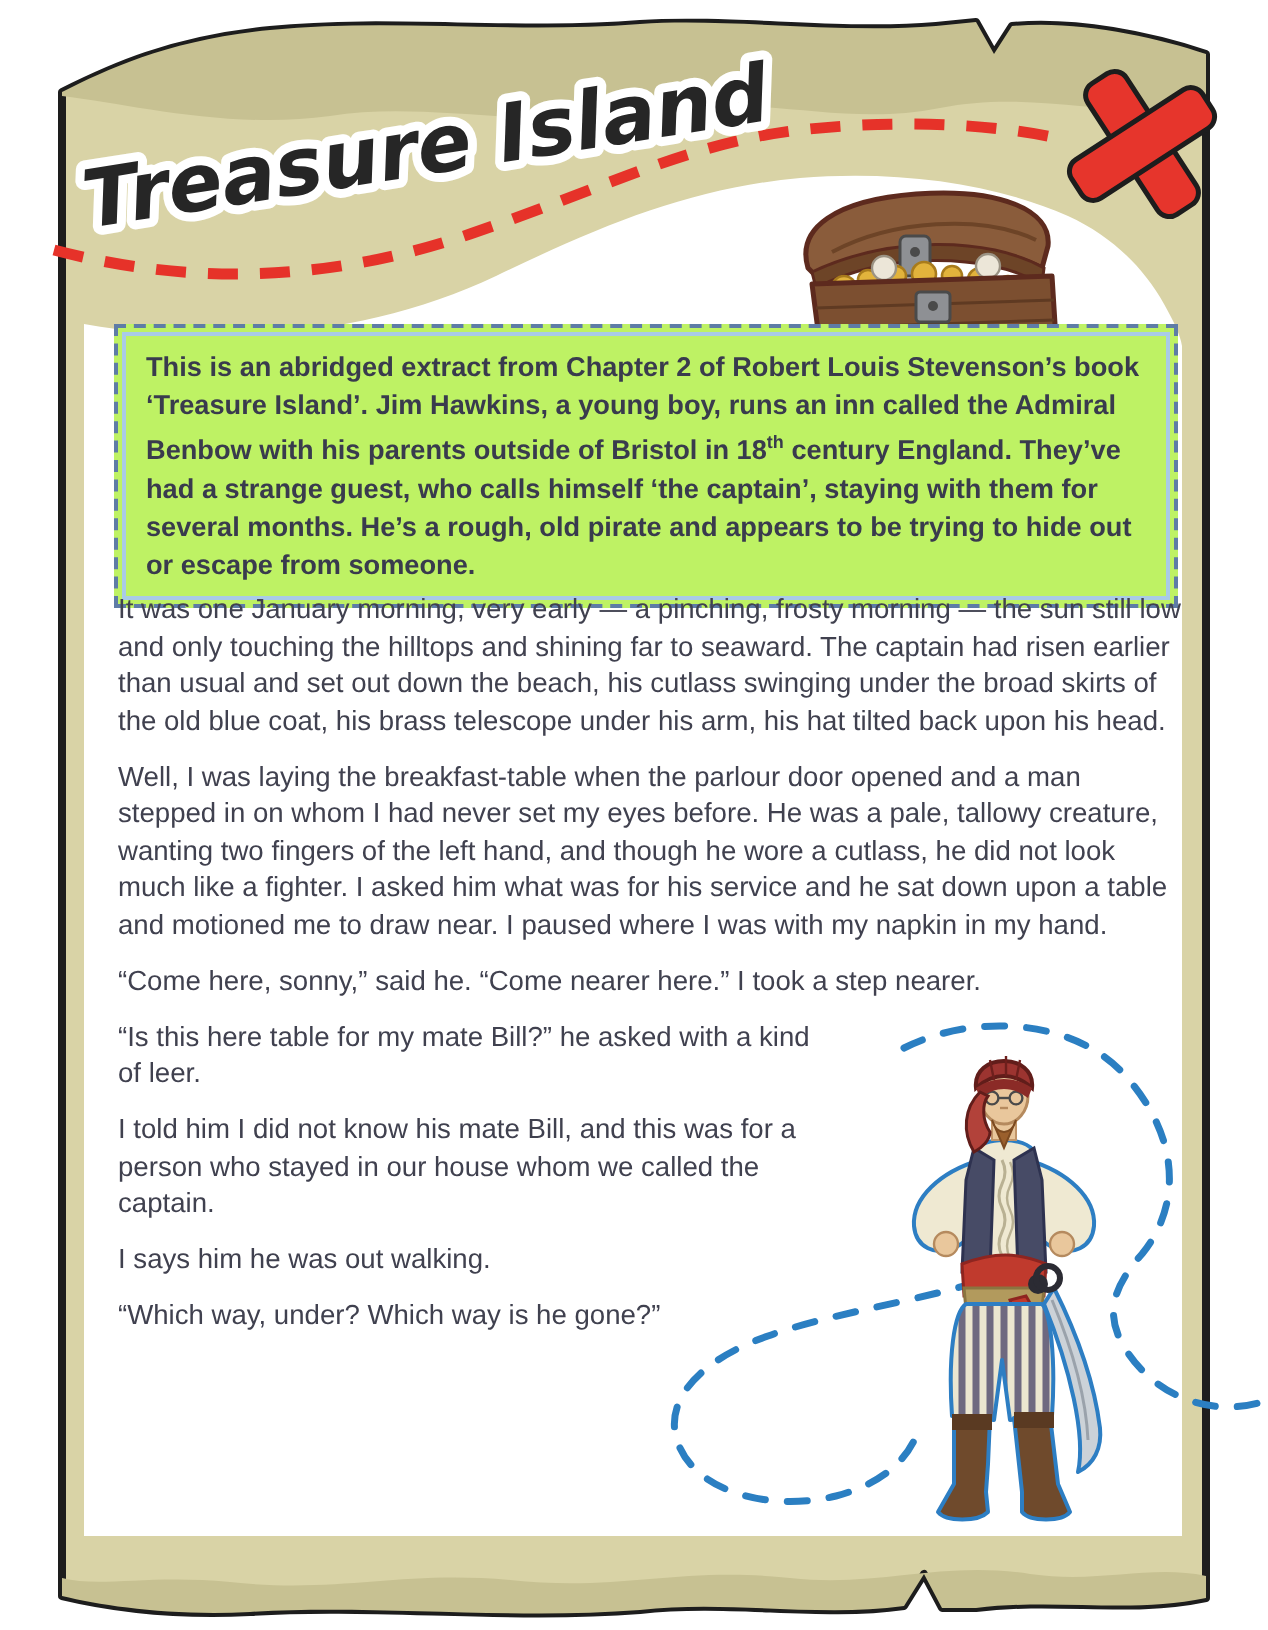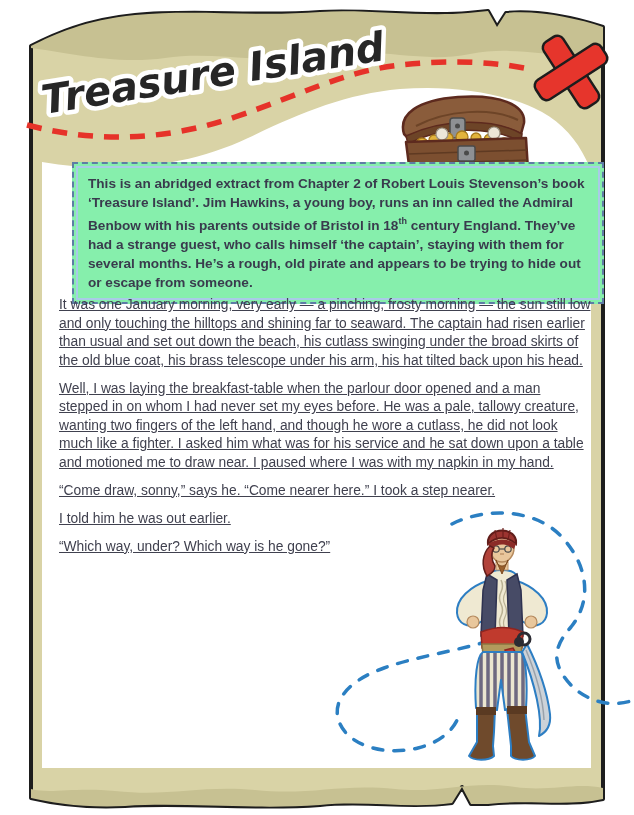--- a/index.html
+++ b/index.html
@@ -3,34 +3,34 @@
 <meta charset="utf-8">
 <style>
   html,body{margin:0;padding:0;background:#ffffff;}
   .canvas{
     position:relative;width:634px;height:815px;overflow:hidden;
     background:#ffffff;font-family:"Liberation Sans",sans-serif;
   }
   .bg-svg{position:absolute;left:0;top:0;z-index:1;}
   
   .intro-box{
-    position:absolute;left:72px;top:162px;width:532px;z-index:3;
-    background:#86efac;border:2px dashed #5e7ca6;padding:2px;box-sizing:border-box;
+    position:absolute;left:57px;top:162px;width:532px;z-index:3;
+    background:#bef264;border:2px dashed #5e7ca6;padding:2px;box-sizing:border-box;
   }
   .intro-inner{
     border:2px solid #a9cbe7;padding:6px 10px;
     font-size:13.6px;line-height:19px;font-weight:bold;color:#393b4d;
   }
   .intro-inner sup{font-size:9px;}
   
   .story{
     position:absolute;left:59px;top:296px;width:533px;height:472px;z-index:3;
     color:#40414f;font-size:13.8px;line-height:18.5px;overflow:hidden;
   }
-  .story p{margin:0 0 9.5px 0;text-decoration:underline;}
+  .story p{margin:0 0 9.5px 0;}
   .pirate-space{float:right;width:172px;height:236px;margin-left:6px;}
 </style>
 </head>
 <body>
 
 <div class="canvas">
 
   <svg class="bg-svg" width="634" height="815" viewBox="0 0 634 815">
 
     <g>
@@ -165,19 +165,21 @@
     </g>
   </svg>
 
   <div class="intro-box">
     <div class="intro-inner"><span>This is an abridged extract from Chapter 2 of Robert Louis Stevenson’s book ‘Treasure Island’. Jim Hawkins, a young boy, runs an inn called the Admiral Benbow with his parents outside of Bristol in 18</span><sup>th</sup><span> century England. They’ve had a strange guest, who calls himself ‘the captain’, staying with them for several months. He’s a rough, old pirate and appears to be trying to hide out or escape from someone.</span></div>
   </div>
 
   <div class="story">
     <p>It was one January morning, very early — a pinching, frosty morning —  the sun still low and only touching the hilltops and shining far to seaward. The captain had risen earlier than usual and set out down the beach, his cutlass swinging under the broad skirts of the old blue coat, his brass telescope under his arm, his hat tilted back upon his head.</p>
     <p>Well, I was laying the breakfast-table when the parlour door opened and a man stepped in on whom I had never set my eyes before. He was a pale, tallowy creature, wanting two fingers of the left hand, and though he wore a cutlass, he did not look much like a fighter. I asked him what was for his service and he sat down upon a table and motioned me to draw near. I paused where I was with my napkin in my hand.</p>
-    <p>“Come draw, sonny,” says he. “Come nearer here.” I took a step nearer.</p>
+    <p>“Come here, sonny,” said he. “Come nearer here.” I took a step nearer.</p>
     <div class="pirate-space"></div>
-    <p>I told him he was out earlier.</p>
+    <p>“Is this here table for my mate Bill?” he asked with a kind of leer.</p>
+    <p>I told him I did not know his mate Bill, and this was for a person who stayed in our house whom we called the captain.</p>
+    <p>I says him he was out walking.</p>
     <p>“Which way, under? Which way is he gone?”</p>
   </div>
 
 </div>
 
 </body></html>

